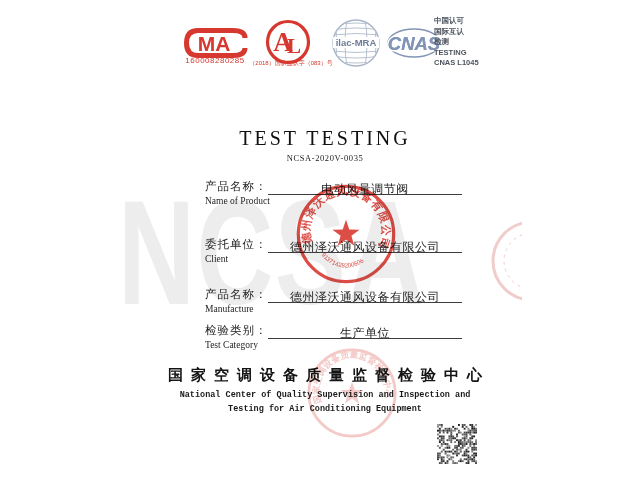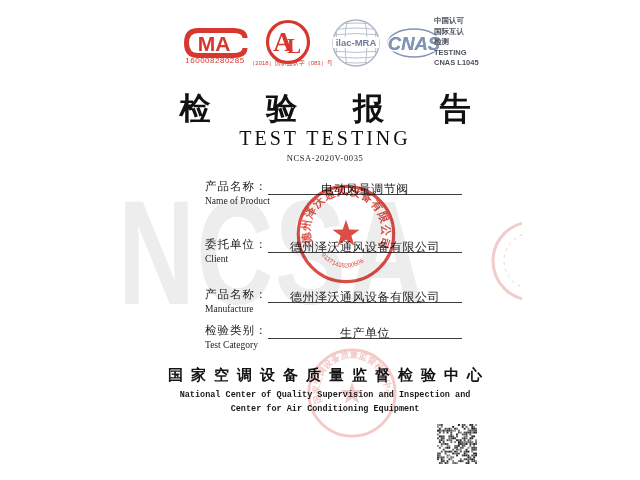--- a/index.html
+++ b/index.html
@@ -94,21 +94,20 @@
   </svg>
 
   <div class="abs" id="accred">
     <div>中国认可</div>
     <div>国际互认</div>
     <div>检测</div>
     <div>TESTING</div>
     <div>CNAS L1045</div>
   </div>
 
-  <div class="abs centered" id="title-zh">检 验 报 告</div>
   <div class="abs centered" id="title-en">TEST TESTING</div>
   <div class="abs centered" id="report-no">NCSA-2020V-0035</div>
 
   <div class="abs field-label" style="top:179px">
     <div class="zh">产品名称：</div>
     <div class="en">Name of Product</div>
   </div>
   <div class="abs field-value" style="top:181px">电动风量调节阀</div>
   <div class="abs field-line" style="top:194px"></div>
 
@@ -128,21 +127,21 @@
 
   <div class="abs field-label" style="top:323px">
     <div class="zh">检验类别：</div>
     <div class="en">Test Category</div>
   </div>
   <div class="abs field-value" style="top:325px">生产单位</div>
   <div class="abs field-line" style="top:338px"></div>
 
   <div class="abs centered" id="footer-zh">国家空调设备质量监督检验中心</div>
   <div class="abs centered footer-en" id="footer-en1">National Center of Quality Supervision and Inspection and</div>
-  <div class="abs centered footer-en" id="footer-en2">Center for Air Conditioning Equipment</div>
+  <div class="abs centered footer-en" id="footer-en2">Testing for Air Conditioning Equipment</div>
 
   <svg class="abs stamp" style="left:293px;top:181px;opacity:.88" width="106" height="106" viewBox="0 0 120 120">
     <defs>
       <path id="arcTop" d="M 22 72 A 41 41 0 1 1 98 72" fill="none"></path>
       <path id="arcBot" d="M 30 80 A 34 34 0 0 0 90 80" fill="none"></path>
     </defs>
     <circle cx="60" cy="60" r="54" fill="none" stroke="#d8342c" stroke-width="3.6"></circle>
     <polygon points="60,44 63.7,55 75.3,55.3 66.1,62.1 69.4,73.3 60,66.5 50.6,73.3 53.9,62.1 44.7,55.3 56.3,55" fill="#d8342c"></polygon>
     <text font-size="12.5" fill="#d8342c" font-weight="bold" font-family="Liberation Serif,serif" letter-spacing="1">
       <textPath href="#arcTop" startOffset="2">德州泽沃通风设备有限公司</textPath>

